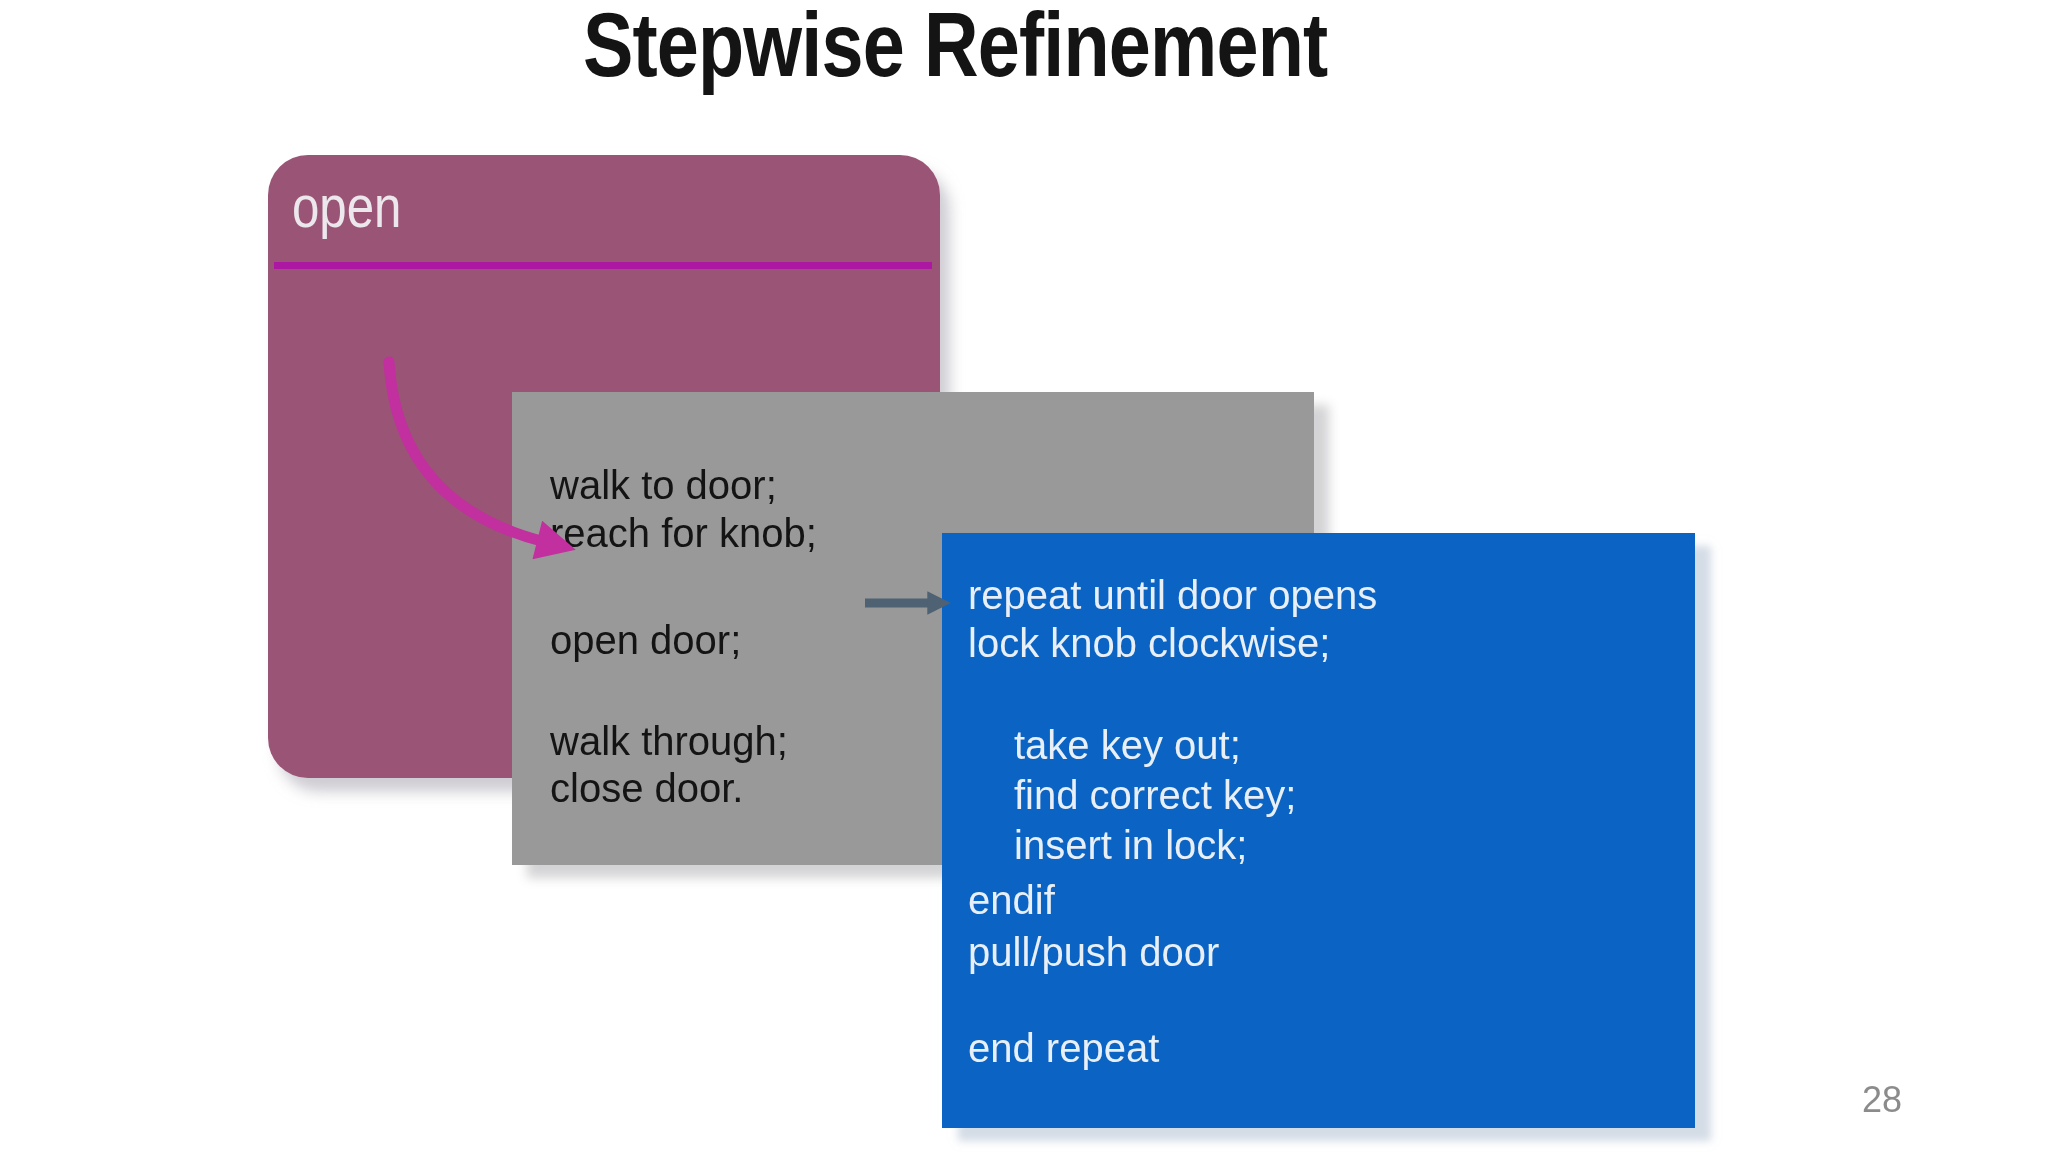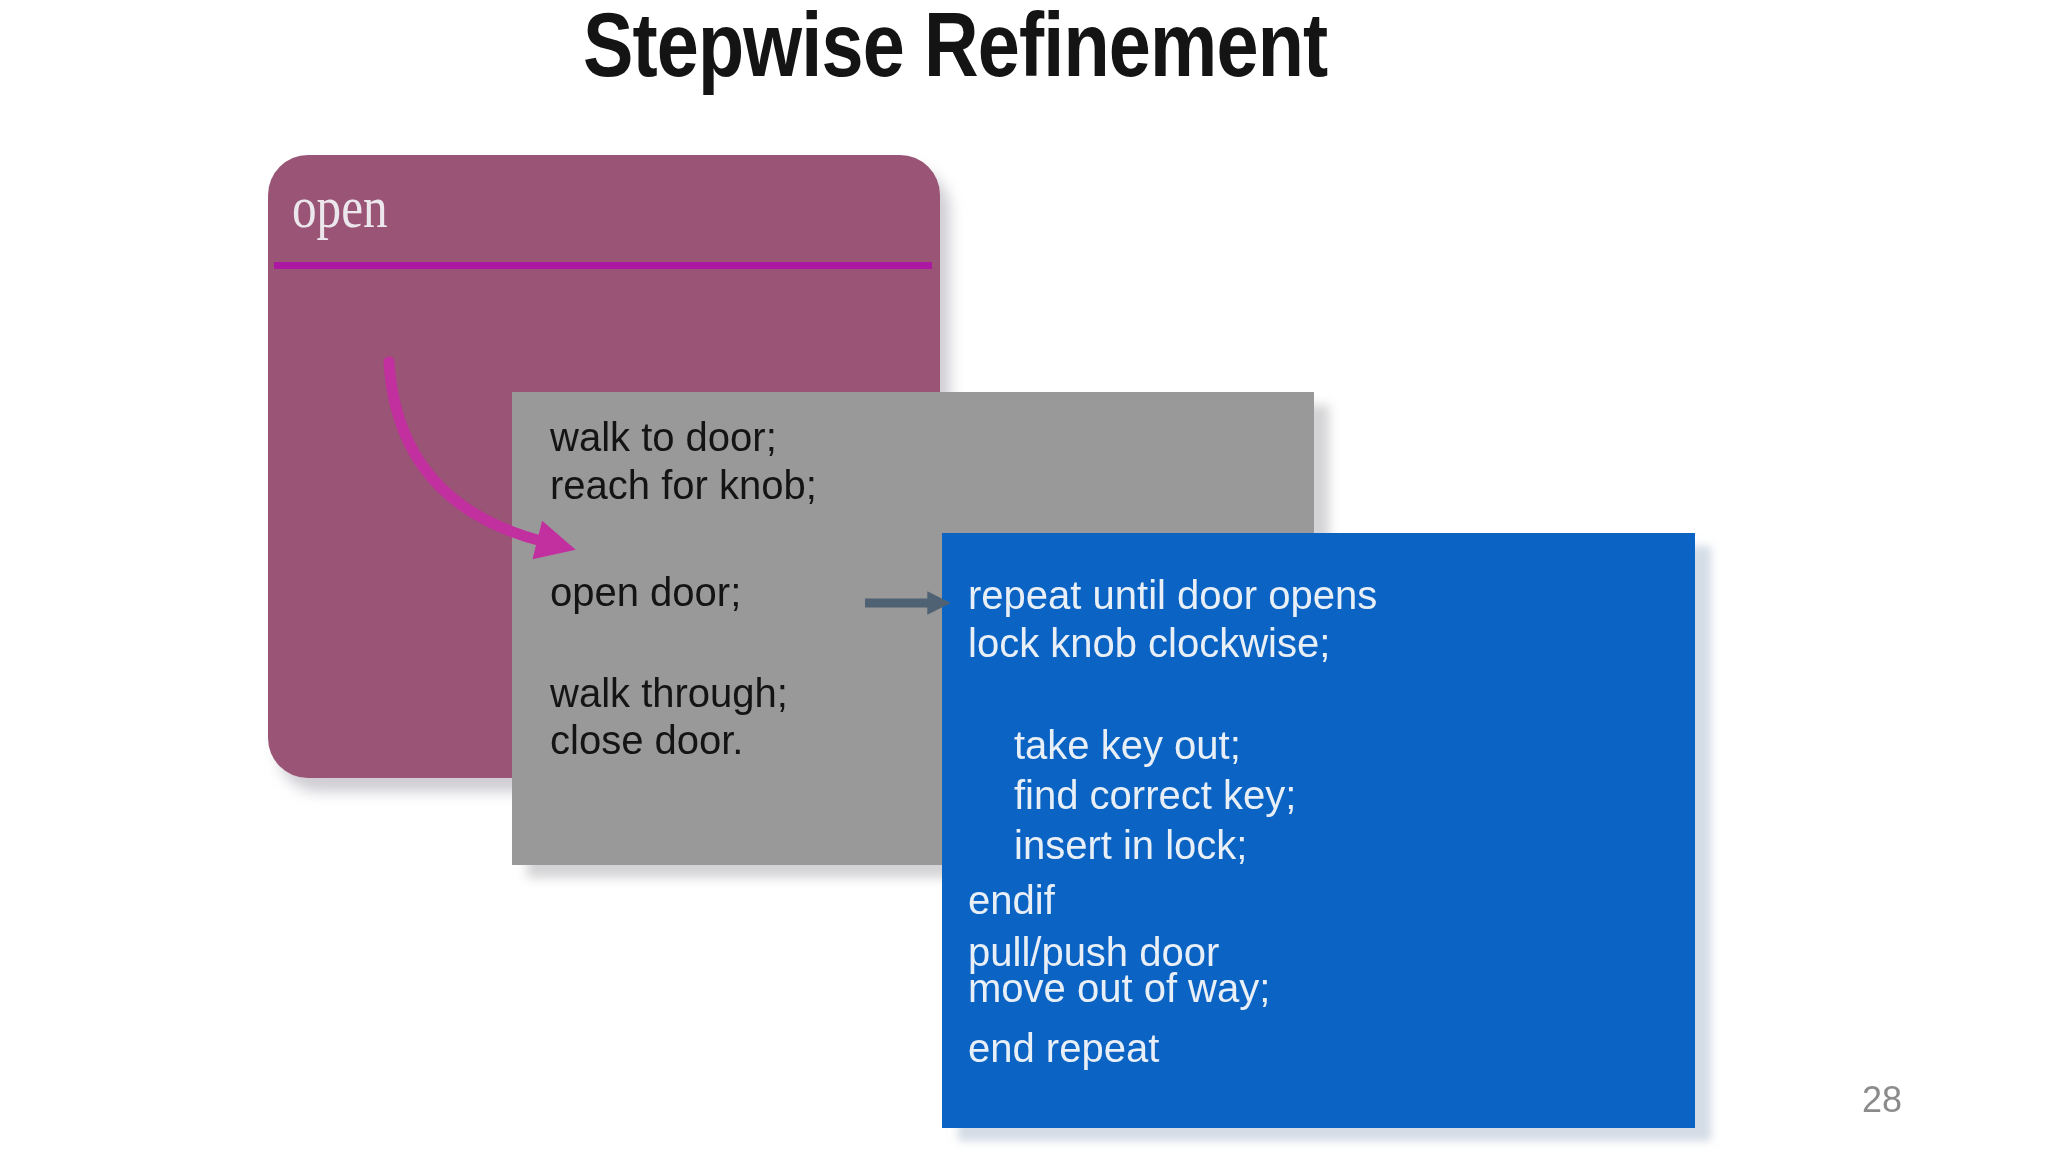--- a/index.html
+++ b/index.html
@@ -25,21 +25,20 @@
     white-space:nowrap;
   }
 
   
   .open-box{
     position:absolute;left:268px;top:155px;width:672px;height:623px;
     background:var(--open-box-fill,#9a5476);
     border-radius:40px;
     box-shadow:10px 14px 14px rgba(168,164,175,.55);
     z-index:2;
-    font-family:Liberation Serif, serif;
   }
   .open-label{
     position:absolute;left:24px;top:16px;
     font-size:60px;line-height:1.2;font-weight:400;
     color:var(--open-box-text,#ece7ec);
     transform:scaleX(0.82);transform-origin:left center;
     white-space:nowrap;
   }
   .open-divider{
     position:absolute;left:6px;top:107px;width:658px;height:7px;
@@ -50,20 +49,21 @@
   .gray-box{
     position:absolute;left:512px;top:392px;width:802px;height:473px;
     background:var(--gray-box-fill,#999999);
     box-shadow:15px 13px 10px rgba(120,120,126,.32);
     z-index:3;
   }
   .gray-box .line{
     position:absolute;left:38px;
     font-size:40px;line-height:1;white-space:nowrap;
     color:var(--gray-box-text,#141414);
+    margin-top:48px;
   }
   .g0{top:25px}.g1{top:73px}.g2{top:180px}.g3{top:281px}.g4{top:328px}
 
   
   .blue-box{
     position:absolute;left:942px;top:533px;width:753px;height:595px;
     background:var(--blue-box-fill,#0b64c4);
     box-shadow:16px 13px 8px rgba(176,192,210,.55);
     z-index:4;
     text-align:center;
@@ -124,21 +124,20 @@
   </div>
 
   <div class="blue-box">
     <div class="line b0">repeat until door opens</div>
     <div class="line b1">lock knob clockwise;</div>
     <div class="line b3 indent">take key out;</div>
     <div class="line b4 indent">find correct key;</div>
     <div class="line b5 indent">insert in lock;</div>
     <div class="line b6">endif</div>
     <div class="line b7">pull/push door</div>
-    <div class="line b8">move out of way;</div>
     <div class="line b9">end repeat</div>
   </div>
 
   <svg class="arrows" viewBox="0 0 2048 1152">
     <defs>
       <marker id="head-pink" viewBox="0 0 10 10" refX="2" refY="5" markerWidth="4.2" markerHeight="3.6" orient="auto">
         <path d="M0,0 L10,5 L0,10 Z" class="curved-arrow-head"></path>
       </marker>
       <marker id="head-gray" viewBox="0 0 10 10" refX="2" refY="5" markerWidth="3.6" markerHeight="2.6" orient="auto">
         <path d="M0,0 L10,5 L0,10 Z" class="straight-arrow-head"></path>

